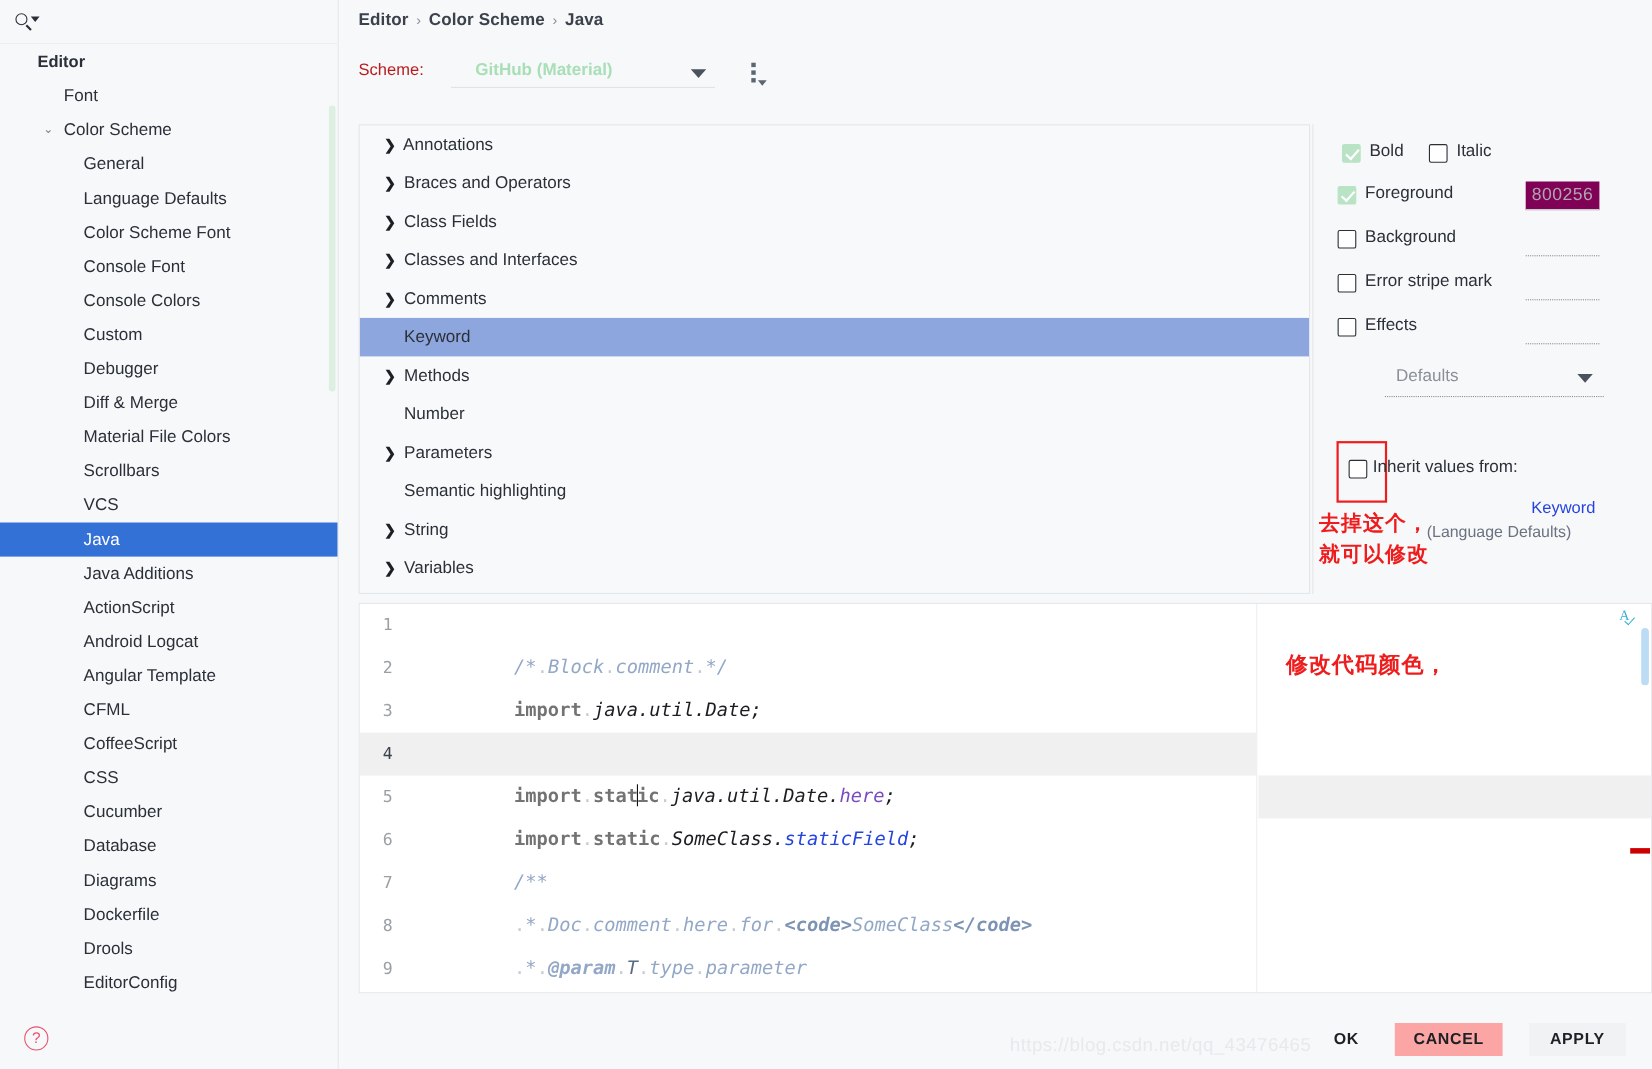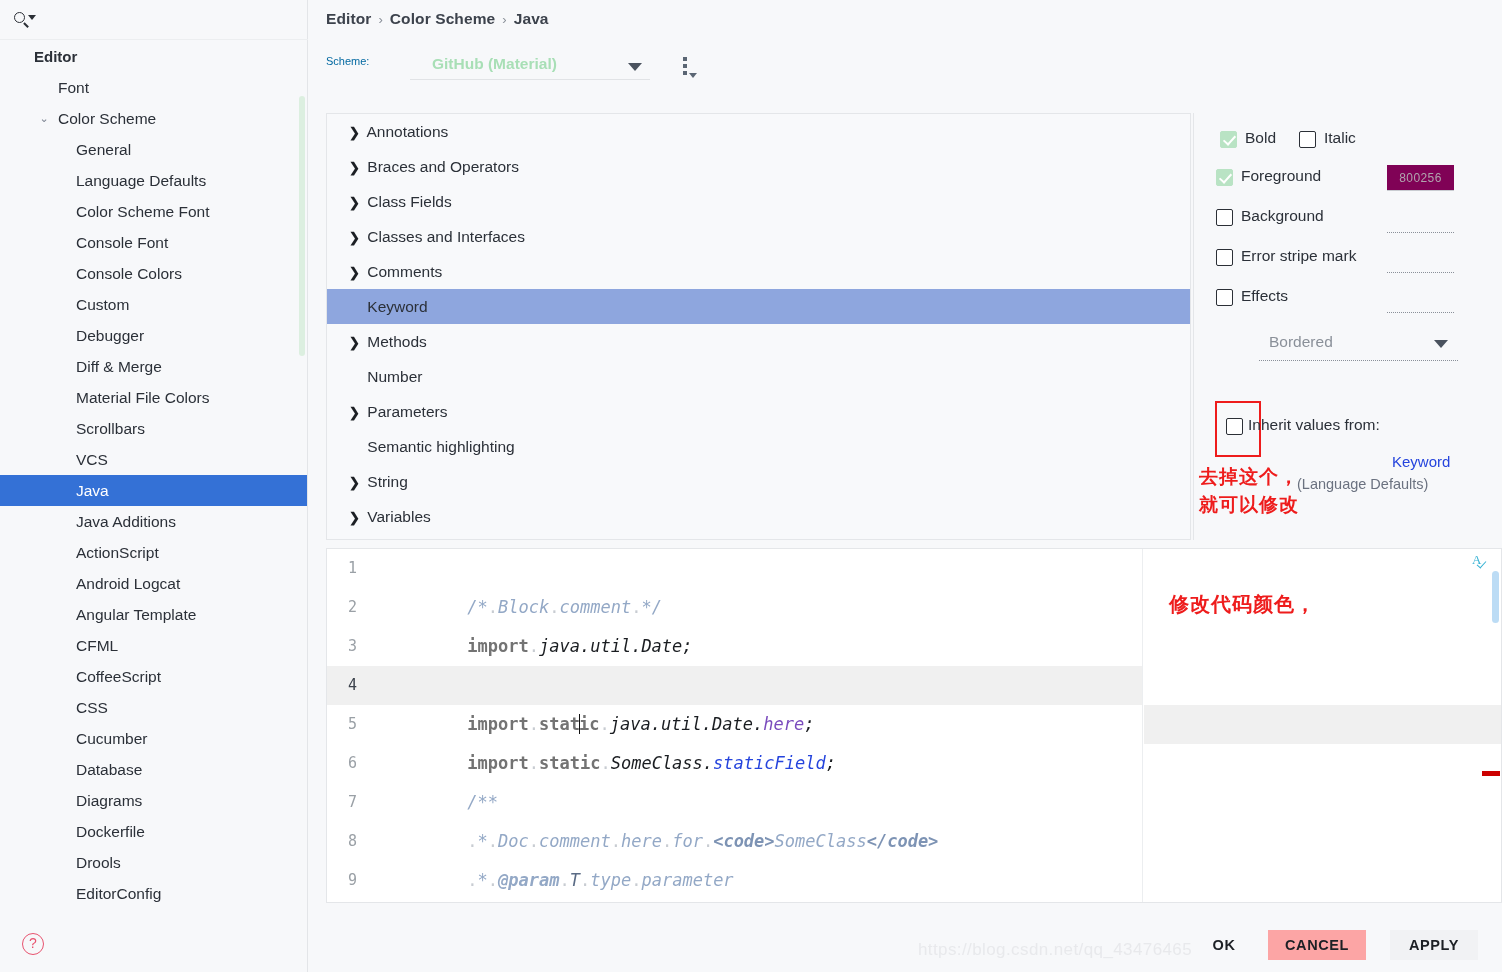--- a/index.html
+++ b/index.html
@@ -124,21 +124,21 @@
     color: #8a9099; font-weight: normal;
     margin: 0 7px; font-size: 13px;
   }
 
   #scheme-row {
     position: absolute; left: 18px; top: 53px;
     height: 30px;
   }
   #scheme-label {
     position: absolute; left: 0; top: 2px;
-    font-size: 11px; color: #0369a1;
+    font-size: 15px; color: #b91c1c;
   }
   #scheme-select {
     position: absolute; left: 84px; top: 0;
     width: 240px; height: 27px;
     border-bottom: 1.5px solid #e1e3e6;
     cursor: pointer;
   }
   #scheme-value {
     position: absolute; left: 22px; top: 2px;
     font-size: 15.5px; font-weight: bold;
@@ -249,21 +249,21 @@
   #chk-err       { left: 23px; top: 136px; }
   #lbl-err       { left: 48px; top: 134px; }
   #chk-eff       { left: 23px; top: 176px; }
   #lbl-eff       { left: 48px; top: 174px; }
 
   #fg-swatch {
     position: absolute; left: 194px; top: 52px;
     width: 67px; height: 26px;
     background: #800256;
     border-bottom: 1.5px solid #c9ccd1;
-    font-size: 12px;
+    font-size: 16px;
     color: #b0a4ae;
     text-align: center;
     line-height: 26px;
     letter-spacing: 0.4px;
     cursor: pointer;
   }
   .dotted-field {
     position: absolute;
     left: 194px; width: 67px; height: 22px;
     border-bottom: 1.5px dotted #8a9099;
@@ -548,21 +548,21 @@
 
       <div class="chk" id="chk-err"></div>
       <div class="attr-label" id="lbl-err">Error stripe mark</div>
       <div class="dotted-field" id="fld-err"></div>
 
       <div class="chk" id="chk-eff"></div>
       <div class="attr-label" id="lbl-eff">Effects</div>
       <div class="dotted-field" id="fld-eff"></div>
 
       <div id="bordered-select">
-        <span id="bordered-label">Bordered</span>
+        <span id="bordered-label">Defaults</span>
         <span id="bordered-caret"></span>
       </div>
 
       <div id="inherit-box"></div>
       <div class="chk" id="chk-inherit"></div>
       <div class="attr-label" id="lbl-inherit">Inherit values from:</div>
 
       <div id="inherit-link">Keyword</div>
       <div id="inherit-sub">(Language Defaults)</div>
 

